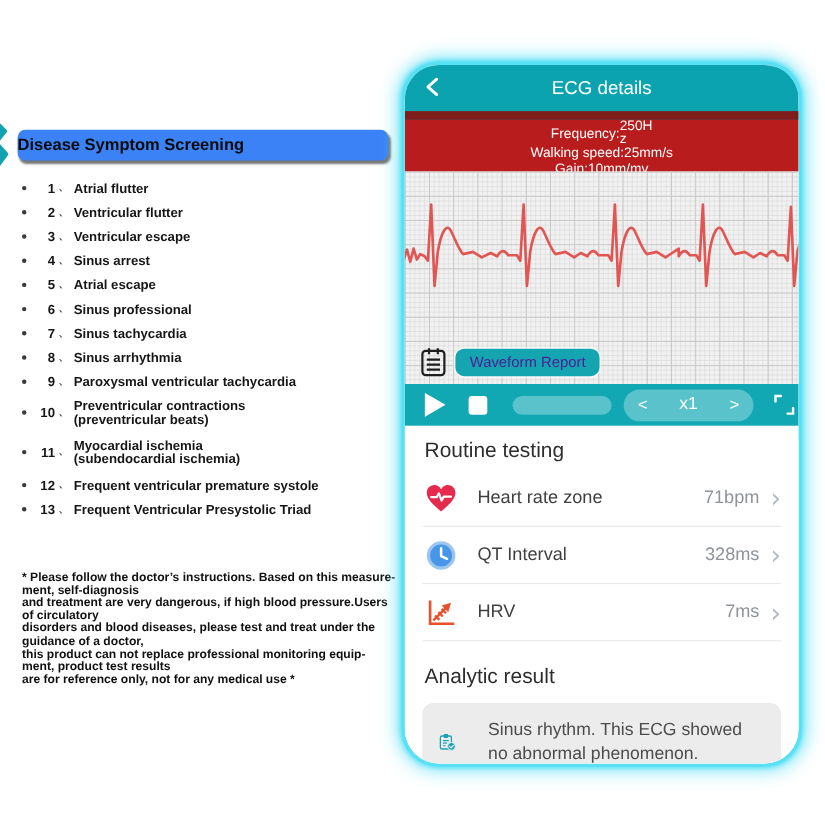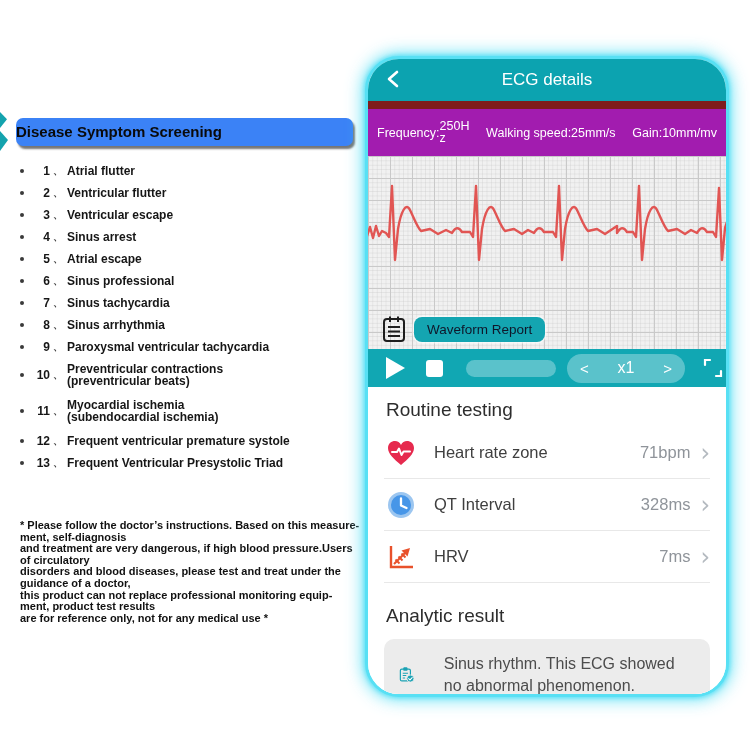--- a/index.html
+++ b/index.html
@@ -27,34 +27,34 @@
               font-size:11px;line-height:11.6px;font-weight:bold;color:#111;white-space:pre-line;}
 
   
   .phone{position:absolute;left:365px;top:56px;width:364px;height:641px;background:#fff;
          border:3px solid #58e0f4;border-radius:34px;box-sizing:border-box;overflow:hidden;
          box-shadow:0 0 16px 3px rgba(88,223,245,.85),0 0 4px 1px rgba(88,223,245,.9);}
   .p-header{height:42px;background:#0ca3b0;display:flex;align-items:center;justify-content:center;
             position:relative;border-bottom:8px solid #7f1d1d;}
   .p-title{color:#fff;font-size:17px;}
   .back-btn{position:absolute;left:16px;top:10px;width:20px;height:20px;}
-  .p-info{height:47px;background:#a21caf;display:flex;align-items:center;
-          justify-content:space-between;padding:0 9px;color:#fff;font-size:12.5px;}
+  .p-info{height:47px;background:#b91c1c;display:flex;align-items:center;
+          justify-content:space-between;padding:0 9px;color:#fff;font-size:12.5px;flex-direction:column;}
   .freq{display:flex;align-items:center;}
   .freq-val{display:inline-flex;flex-direction:column;line-height:11.5px;text-align:left;}
   .grid-area{position:relative;height:193px;background-color:#f1f1f1;
      background-image:
        linear-gradient(#c9c9c9 1px,transparent 1px),
        linear-gradient(90deg,#c9c9c9 1px,transparent 1px),
        linear-gradient(rgba(200,200,200,.35) 1px,transparent 1px),
        linear-gradient(90deg,rgba(200,200,200,.35) 1px,transparent 1px);
      background-size:22px 22px,22px 22px,4.4px 4.4px,4.4px 4.4px;}
   .ecg-svg{position:absolute;left:0;top:0;}
   .report-row{position:absolute;left:14px;bottom:6px;display:flex;align-items:center;}
-  .report-btn{margin-left:8px;background:#14a5b1;color:#0f172a;font-size:13.5px;
+  .report-btn{margin-left:8px;background:#14a5b1;color:#4c1d95;font-size:13.5px;
               padding:5px 13px;border-radius:8px;box-shadow:0 0 0 1.5px rgba(255,255,255,.6);}
   .controls{height:38px;background:#11a7b3;display:flex;align-items:center;padding-left:18px;}
   .stop-sq{width:17px;height:17px;background:#fff;border-radius:3px;margin-left:21px;}
   .progress{width:90px;height:17px;border-radius:9px;background:#5ac2cb;margin-left:23px;}
   .speed-pill{width:118px;height:29px;border-radius:15px;background:#5ac2cb;margin-left:11px;
               display:flex;align-items:center;justify-content:space-between;padding:0 13px;
               box-sizing:border-box;color:#fff;}
   .speed-arrow{font-size:15px;line-height:29px;}
   .speed-x{font-size:16px;}
   .fullscreen{margin-left:17px;}

